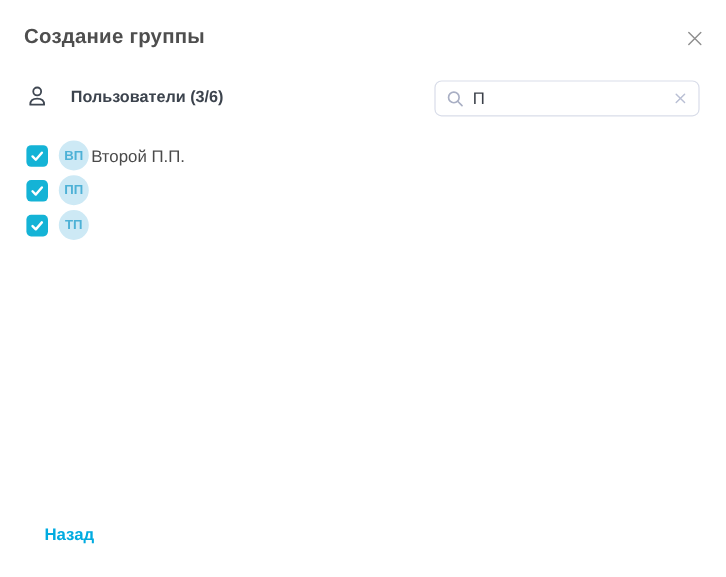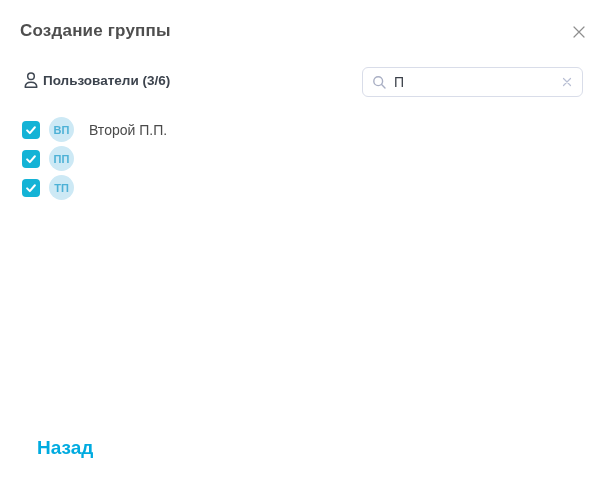--- a/index.html
+++ b/index.html
@@ -17,21 +17,21 @@
     letter-spacing: 0.2px;
   }
   .close-btn {
     position: absolute; right: 19px; top: 24px;
     width: 15px; height: 15px; cursor: pointer;
     display: flex; align-items: center; justify-content: center;
   }
 
   .section-row {
     position: absolute; left: 22px; top: 71px;
-    display: flex; align-items: center; gap: 3px;
+    display: flex; align-items: center; gap: 19px;
   }
   .section-label {
     font-size: 13.5px; font-weight: 700; color: #3c434d;
   }
 
   .search-box {
     position: absolute; left: 362px; top: 67px;
     width: 221px; height: 30px;
     border: 1px solid #d9dde9; border-radius: 6px;
     display: flex; align-items: center;
@@ -59,26 +59,26 @@
     cursor: pointer;
   }
   .avatar {
     width: 25px; height: 25px; border-radius: 50%;
     background: #cde9f5; color: #4db1d6;
     font-size: 11px; font-weight: 700;
     display: flex; align-items: center; justify-content: center;
     margin-left: 9px; flex: none;
   }
   .user-name {
-    margin-left: 15px; font-size: 14px; color: #4a4a4a;
+    margin-left: 2px; font-size: 14px; color: #4a4a4a;
   }
 
   .back-link {
     position: absolute; left: 37px; top: 437px;
-    font-size: 19px; font-weight: 600; color: #00abe0;
+    font-size: 14px; font-weight: 600; color: #00abe0;
     text-decoration: none; cursor: pointer;
   }
 </style>
 </head>
 <body>
 
 <div class="modal">
 
   <div class="modal-title">Создание группы</div>
 

